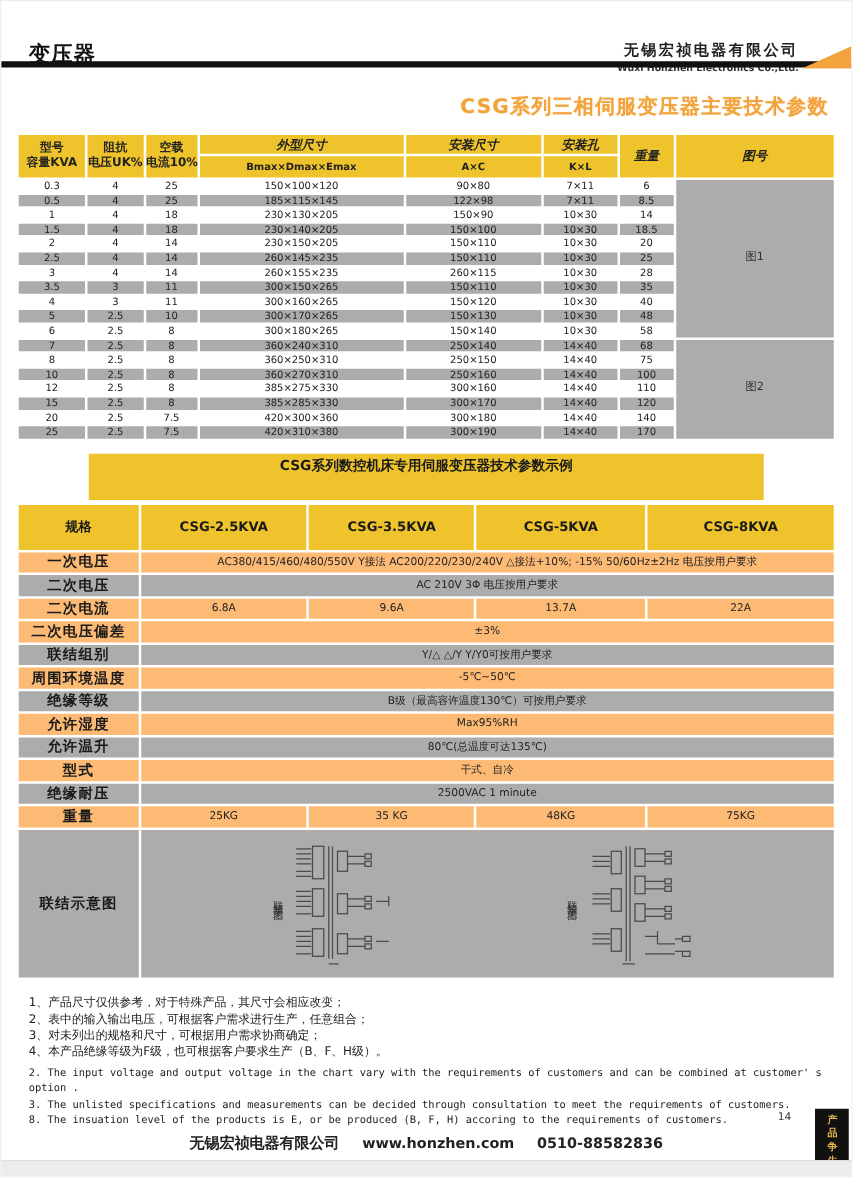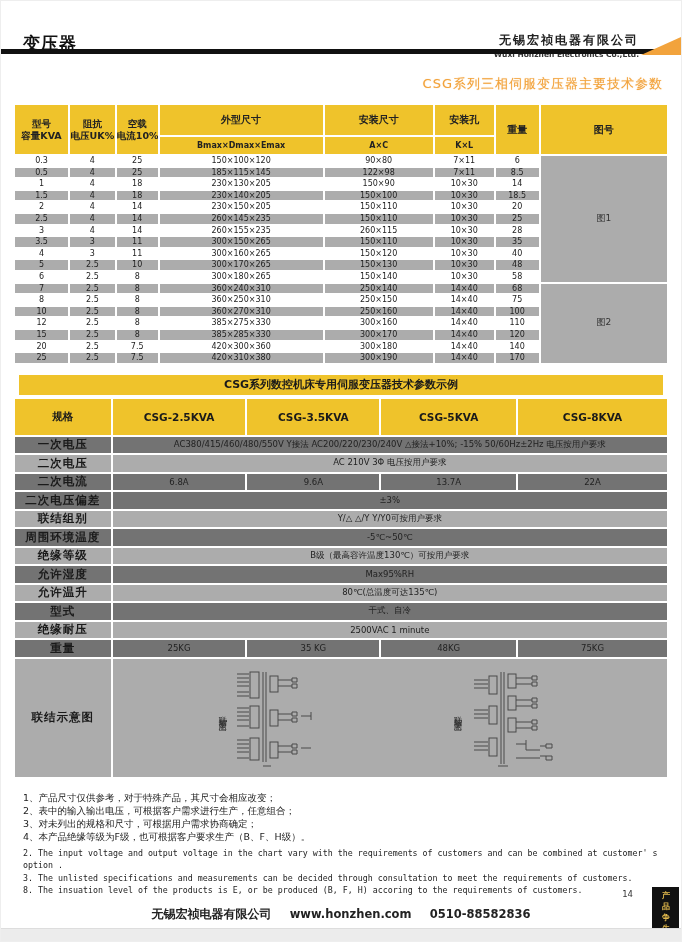--- a/index.html
+++ b/index.html
@@ -9,43 +9,43 @@
 
   
   .hdr { position:relative; height:56px; }
   .brand { position:absolute; left:22px; top:31px; font-size:17px; font-weight:bold; letter-spacing:1px; color:#111; }
   .company { position:absolute; right:42px; top:31px; text-align:right; color:#222; }
   .company .cn { font-size:12px; font-weight:bold; letter-spacing:2px; }
   .company .en { font-size:7.5px; font-weight:bold; color:#333; margin-top:1px; }
   .black-bar { position:absolute; left:0; right:0; top:48px; height:5px; background:#111; }
   .corner-tri { position:absolute; right:0; top:36px; width:40px; height:18px; background:var(--orange); clip-path:polygon(100% 0, 100% 100%, 0 100%); }
 
-  .section-title { margin:18px 18px 0 0; text-align:right; font-size:13px; font-weight:normal; color:var(--orange); letter-spacing:1px; text-shadow:0 0 1px rgba(242,163,60,.55);padding-left:40px; }
+  .section-title { margin:18px 18px 0 0; text-align:right; font-size:16px; font-weight:bold; color:var(--orange); letter-spacing:1px; text-shadow:0 0 1px rgba(242,163,60,.55);padding-left:40px; }
 
   
   table { border-collapse:separate; border-spacing:2px; margin:10px auto; table-layout:fixed; }
   td, th { overflow:hidden; white-space:nowrap; text-align:center; vertical-align:middle; }
 
   
   .spec { width:656px; margin-top:10px; }
   .spec th { background:var(--yellow); color:#222; font-weight:600; }
-  .spec .h-main { font-size:10px; height:30px; }
+  .spec .h-main { font-size:10px; height:15px;font-style:italic; }
   .spec .h-sub { font-size:8px; height:17px; font-weight:600; }
   .spec .h-2line { font-size:9.5px; line-height:1.25; }
   .spec td { font-size:8px; height:9.6px; line-height:9.6px; color:#222; background:#fff; }
   .spec tr.g td { background:var(--gray); }
   .spec td.fig { background:var(--gray); font-size:9px; color:#333; }
 
   
-  .band { width:644px; margin:2px auto 0; background:var(--yellow); text-align:center; font-size:11px; font-weight:bold; color:#1a1a1a; padding:2px 0 3px; }
+  .band { width:540px; margin:2px auto 0; background:var(--yellow); text-align:center; font-size:11px; font-weight:bold; color:#1a1a1a; padding:2px 0 20px; }
 
   
   .ex { width:656px; margin-top:2px; }
   .ex th { background:var(--yellow); font-size:10.5px; font-weight:bold; height:36px; color:#1a1a1a; }
-  .ex td { height:16.5px; background:#737373; }
+  .ex td { height:16.5px; background:#fdba74; }
   .ex td.lbl { font-size:11.5px; font-weight:600; color:#1a1a1a; letter-spacing:1px; }
   .ex td.val { font-size:8.5px; color:#222; }
   .ex tr.g td { background:var(--gray); }
   .ex td.diag { height:118px; background:var(--gray); }
   .diag-wrap { display:flex; justify-content:space-around; align-items:center; padding:0 40px; }
   .diag-group { display:flex; align-items:center; gap:6px; }
   .vlabel { writing-mode:vertical-rl; font-size:8px; color:#333; letter-spacing:2px; }
   .wire { stroke:#4a4a4a; stroke-width:1; fill:none; }
   .wirebox { fill:none; stroke:#4a4a4a; stroke-width:1; }
 

